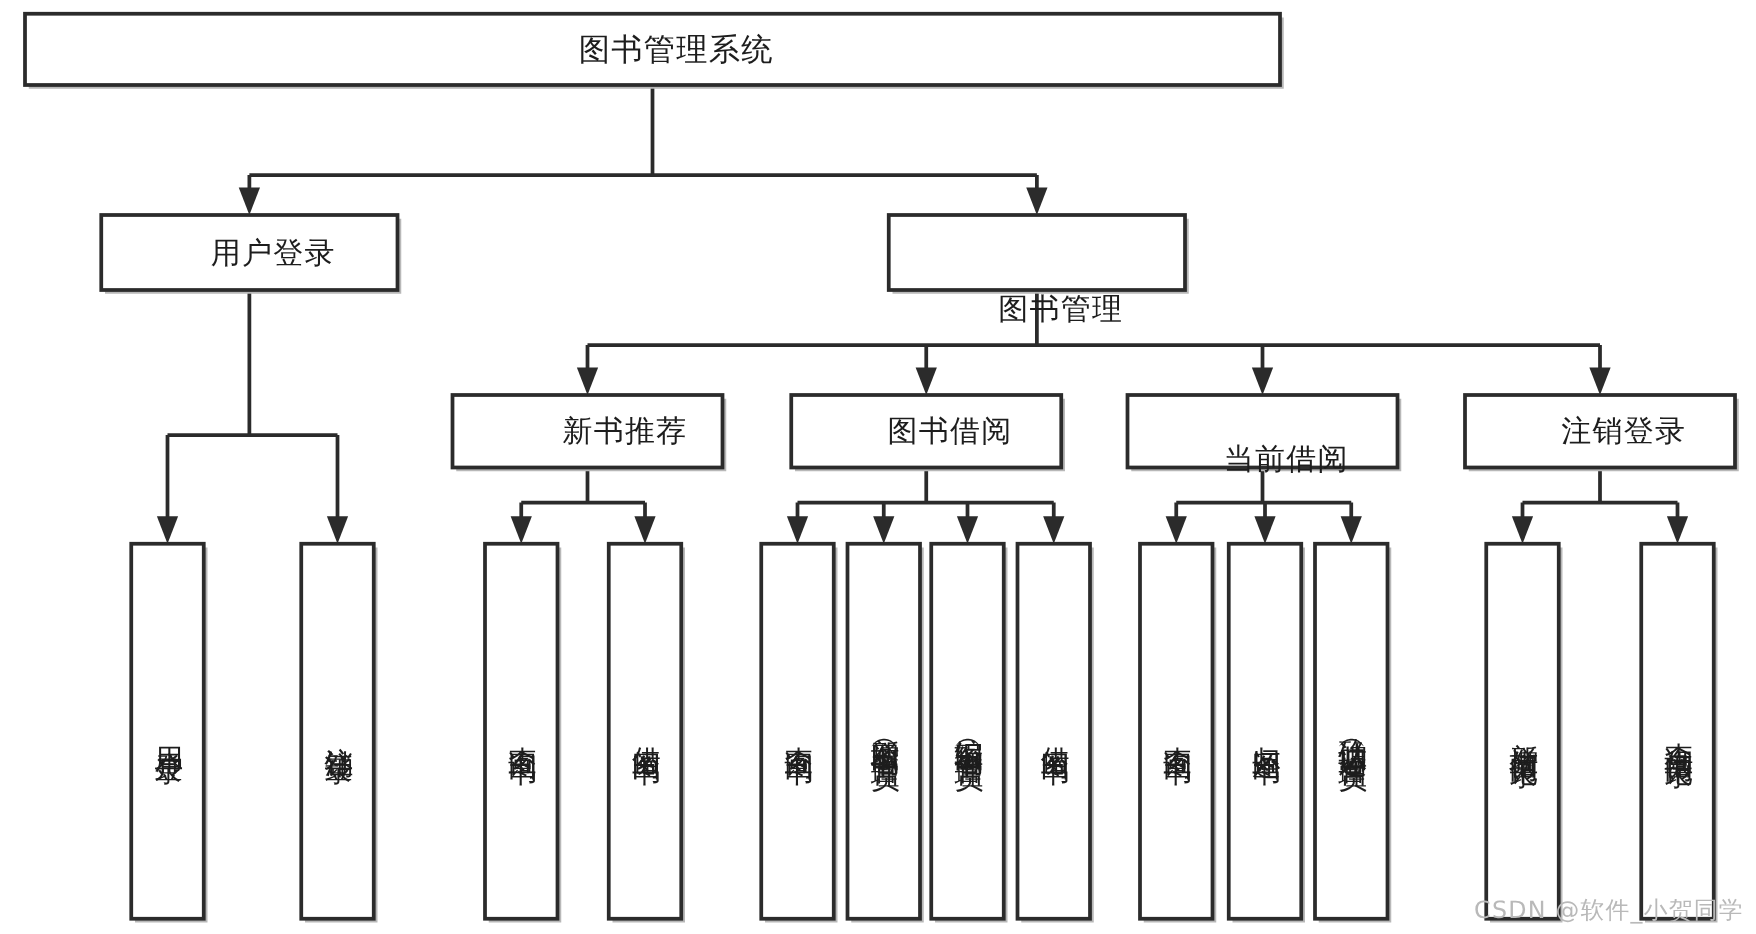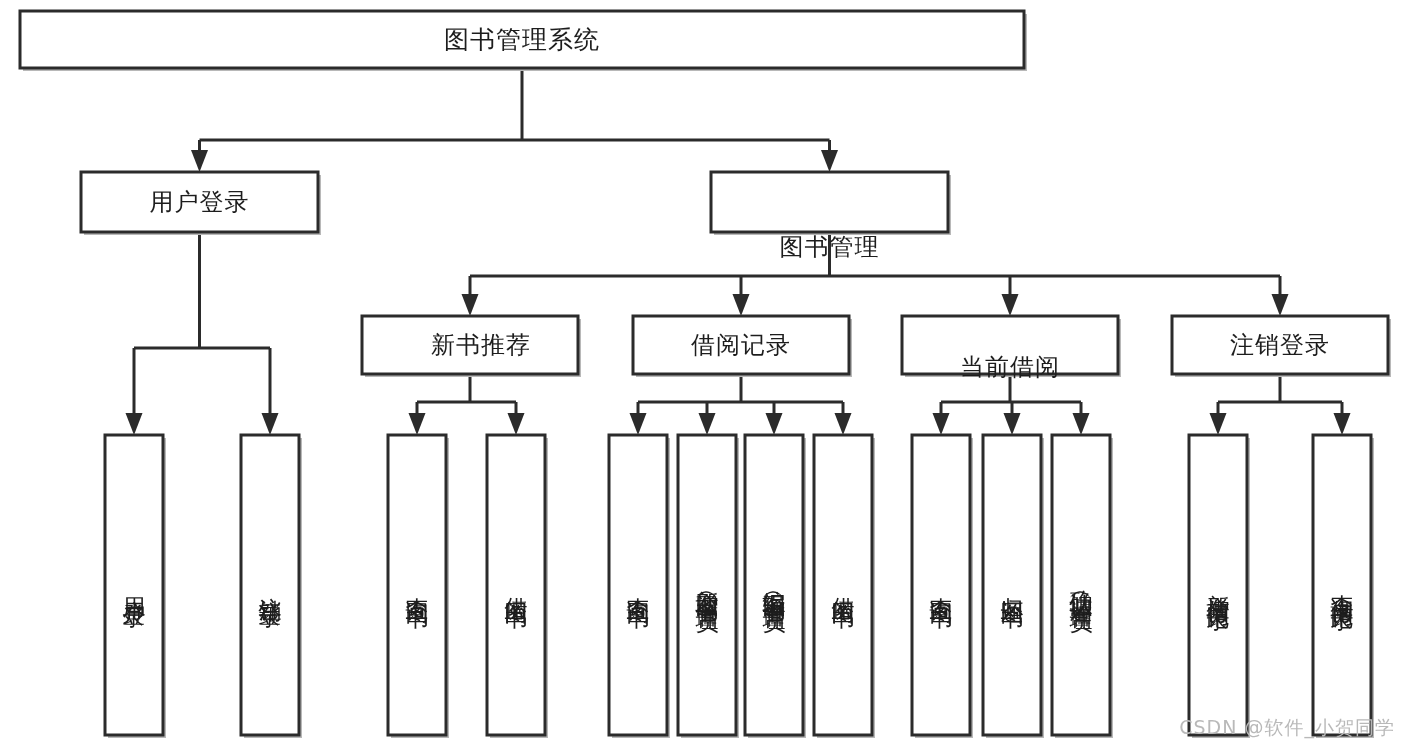--- a/index.html
+++ b/index.html
@@ -33,20 +33,21 @@
     color:#1d1d1d;
     white-space:nowrap;
     text-align:center;
   }
   .horiz-label-wrap{
     position:absolute;
     display:flex;
     align-items:center;
     justify-content:center;
     pointer-events:none;
+    padding-left:19px;
   }
   .horiz-label{
     font-family:"DejaVu Sans","Liberation Sans",sans-serif;
     font-size:24px;
     color:#1d1d1d;
     white-space:nowrap;
     letter-spacing:1px;
   }
   .title-label{font-size:25px;}
 
@@ -171,21 +172,21 @@
       <div class="horiz-label-wrap" style="left: 81px; top: 172px; width: 237px; height: 60px;">
         <span class="horiz-label">用户登录</span>
       </div>
       <div class="horiz-label-wrap" style="left: 711px; top: 172px; width: 237px; height: 60px; margin-top: 45px;">
         <span class="horiz-label">图书管理</span>
       </div>
       <div class="horiz-label-wrap" style="left: 362px; top: 316px; width: 238px; height: 58px;">
         <span class="horiz-label">新书推荐</span>
       </div>
       <div class="horiz-label-wrap" style="left: 633px; top: 316px; width: 216px; height: 58px;">
-        <span class="horiz-label">借阅记录</span>
+        <span class="horiz-label">图书借阅</span>
       </div>
       <div class="horiz-label-wrap" style="left: 902px; top: 332px; width: 216px; height: 70px;">
         <span class="horiz-label">当前借阅</span>
       </div>
       <div class="horiz-label-wrap" style="left: 1172px; top: 316px; width: 216px; height: 58px;">
         <span class="horiz-label">注销登录</span>
       </div>
       <div class="vert-label-wrap" style="left: 105px; top: 435px; width: 58px; height: 300px;">
         <span class="vert-label">用户登录</span>
       </div>

